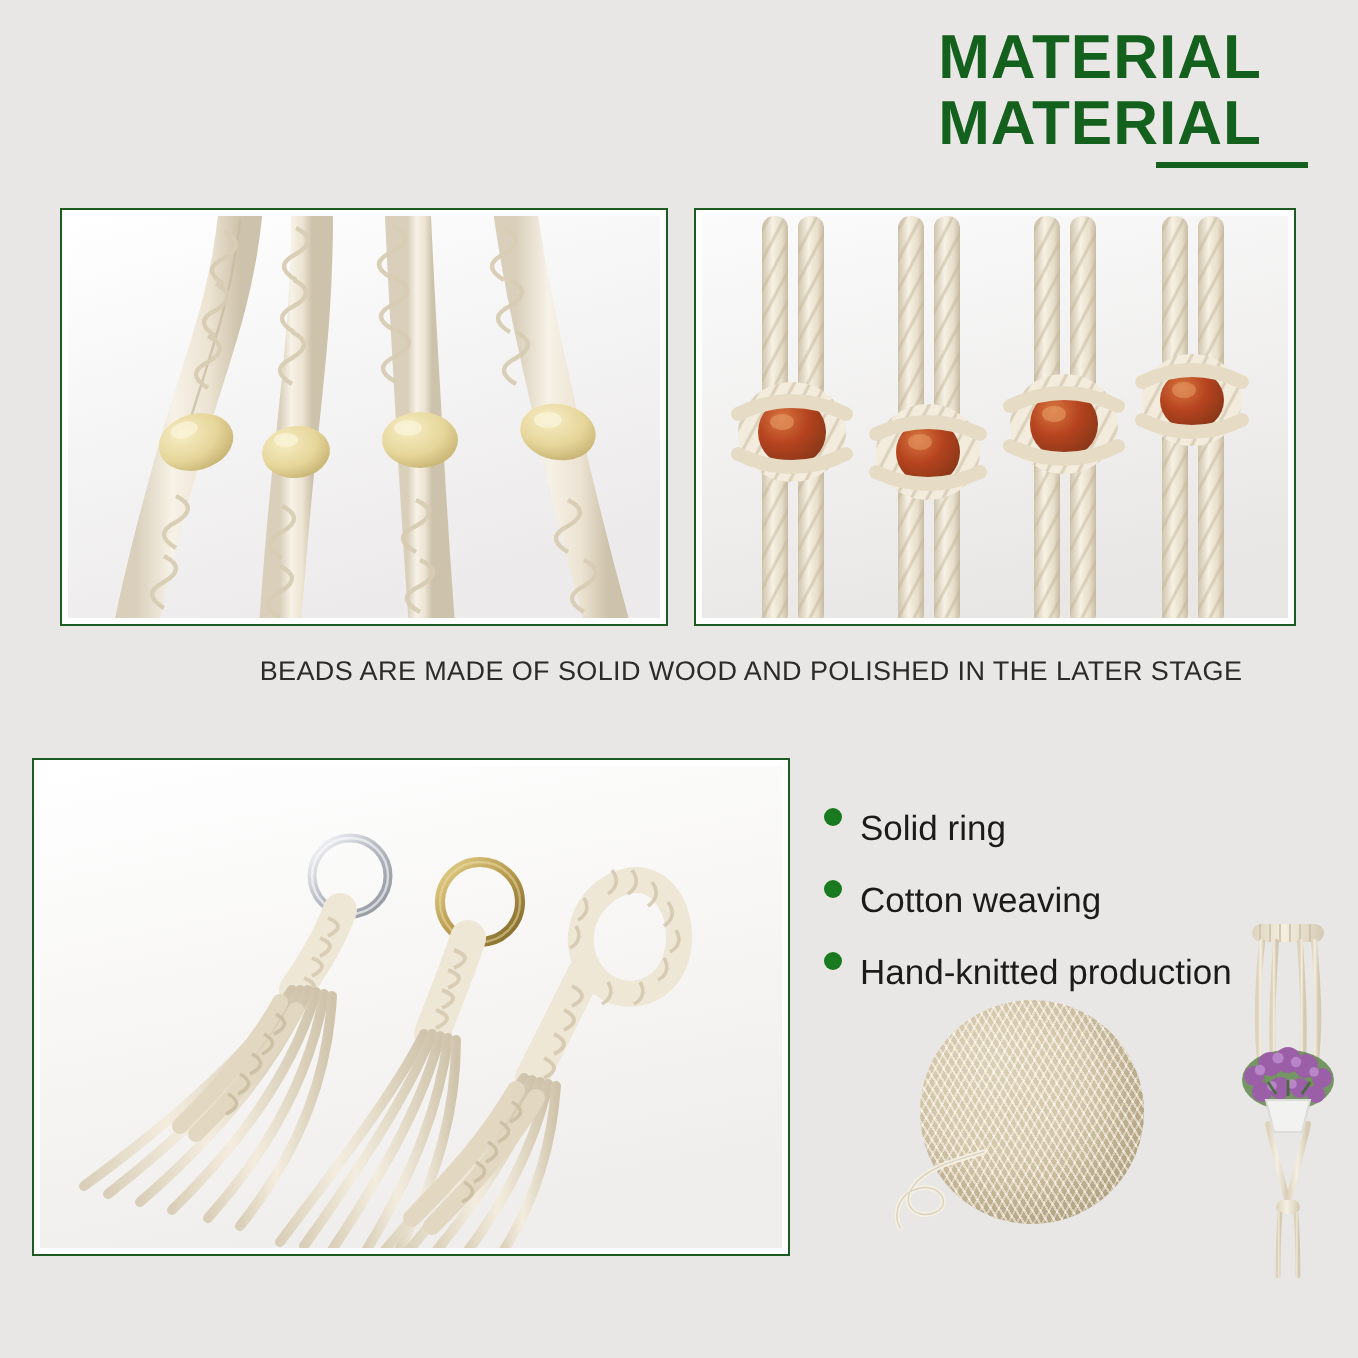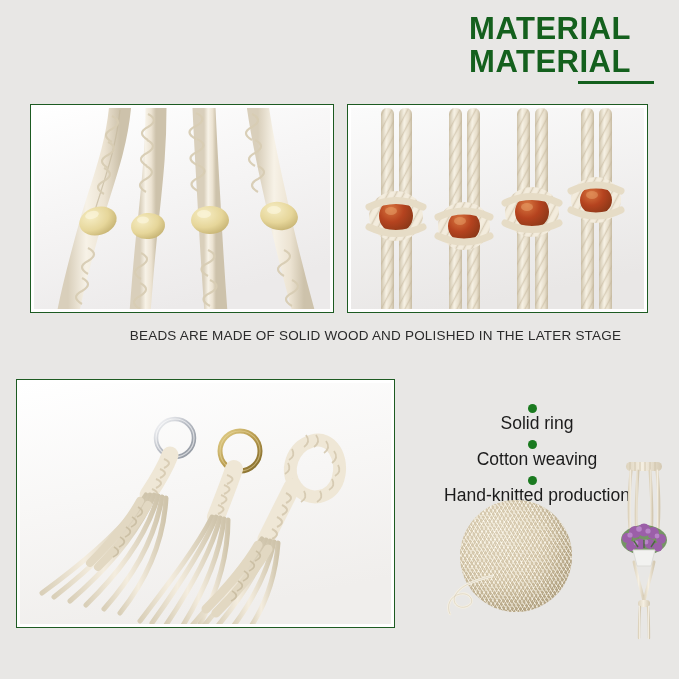--- a/index.html
+++ b/index.html
@@ -80,23 +80,21 @@
 
   
   .features {
     position: absolute;
     left: 412px;
     top: 404px;
     width: 250px;
   }
   .feature-row {
     display: flex;
-    align-items: center;
     height: 36px;
-    flex-direction: column;
   }
   .bullet {
     width: 9px;
     height: 9px;
     border-radius: 50%;
     background: #1a7a1f;
     flex: 0 0 auto;
     margin-right: 9px;
   }
   .feature-label {

